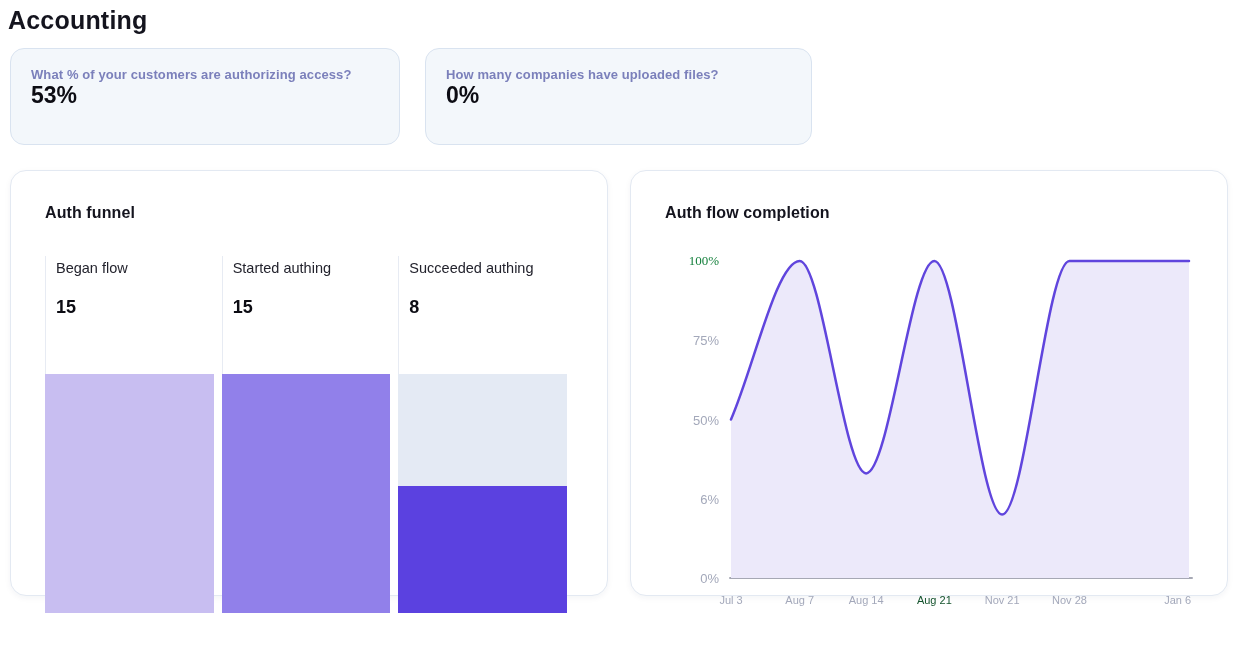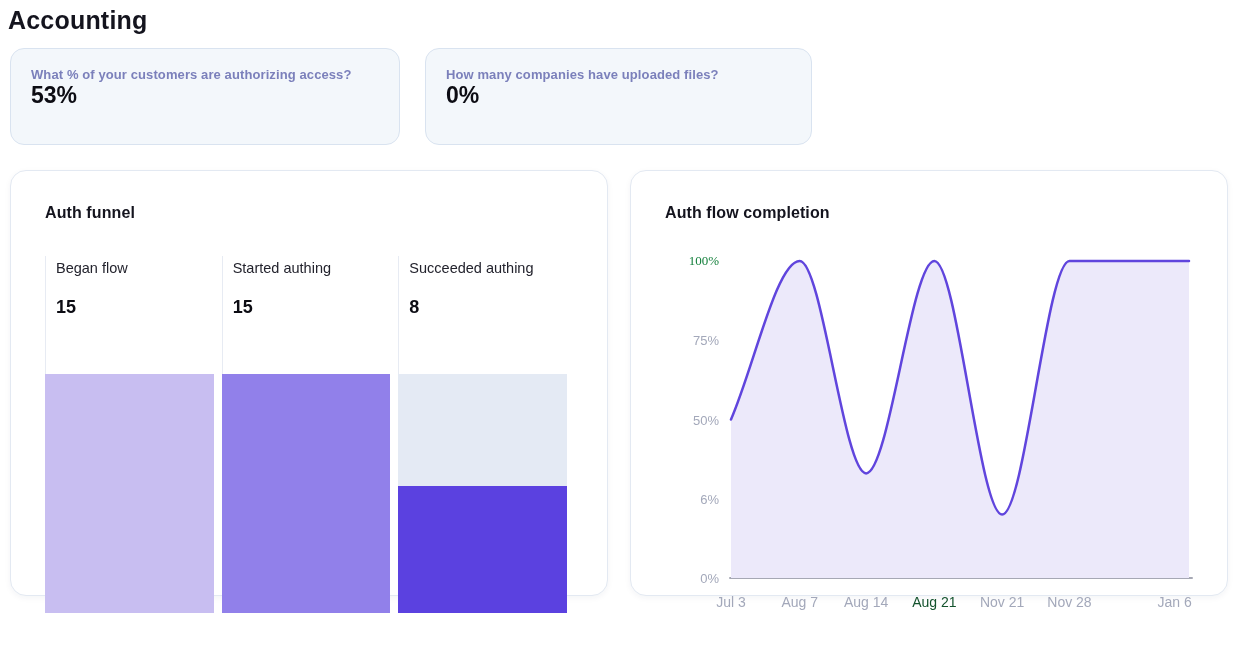--- a/index.html
+++ b/index.html
@@ -47,21 +47,21 @@
   .col-value{margin-top:21px;font-size:18px;font-weight:700;color:#0c0c13;}
   .bar-track{position:relative;flex:1;margin-right:8px;overflow:hidden;}
   .bar-fill{position:absolute;left:0;right:0;bottom:0;}
   
   .y-tick{
     position:absolute;left:0;width:88px;text-align:right;
     font-size:13px;color:#a3a8ba;transform:translateY(-50%);white-space:nowrap;
   }
   .x-tick{
     position:absolute;top:423px;transform:translateX(-50%);
-    font-size:14px;color:#a3a8ba;white-space:nowrap;
+    font-size:11px;color:#a3a8ba;white-space:nowrap;
   }
   .x-tick.last{transform:translateX(-92%);}
   .axis-line{
     position:absolute;left:98px;top:406px;width:464px;height:2px;
     background:#a6a8b4;border-radius:1px;
   }
   #area-svg{position:absolute;left:100px;top:90px;overflow:visible;display:block;}
 </style>
 </head>
 <body>

